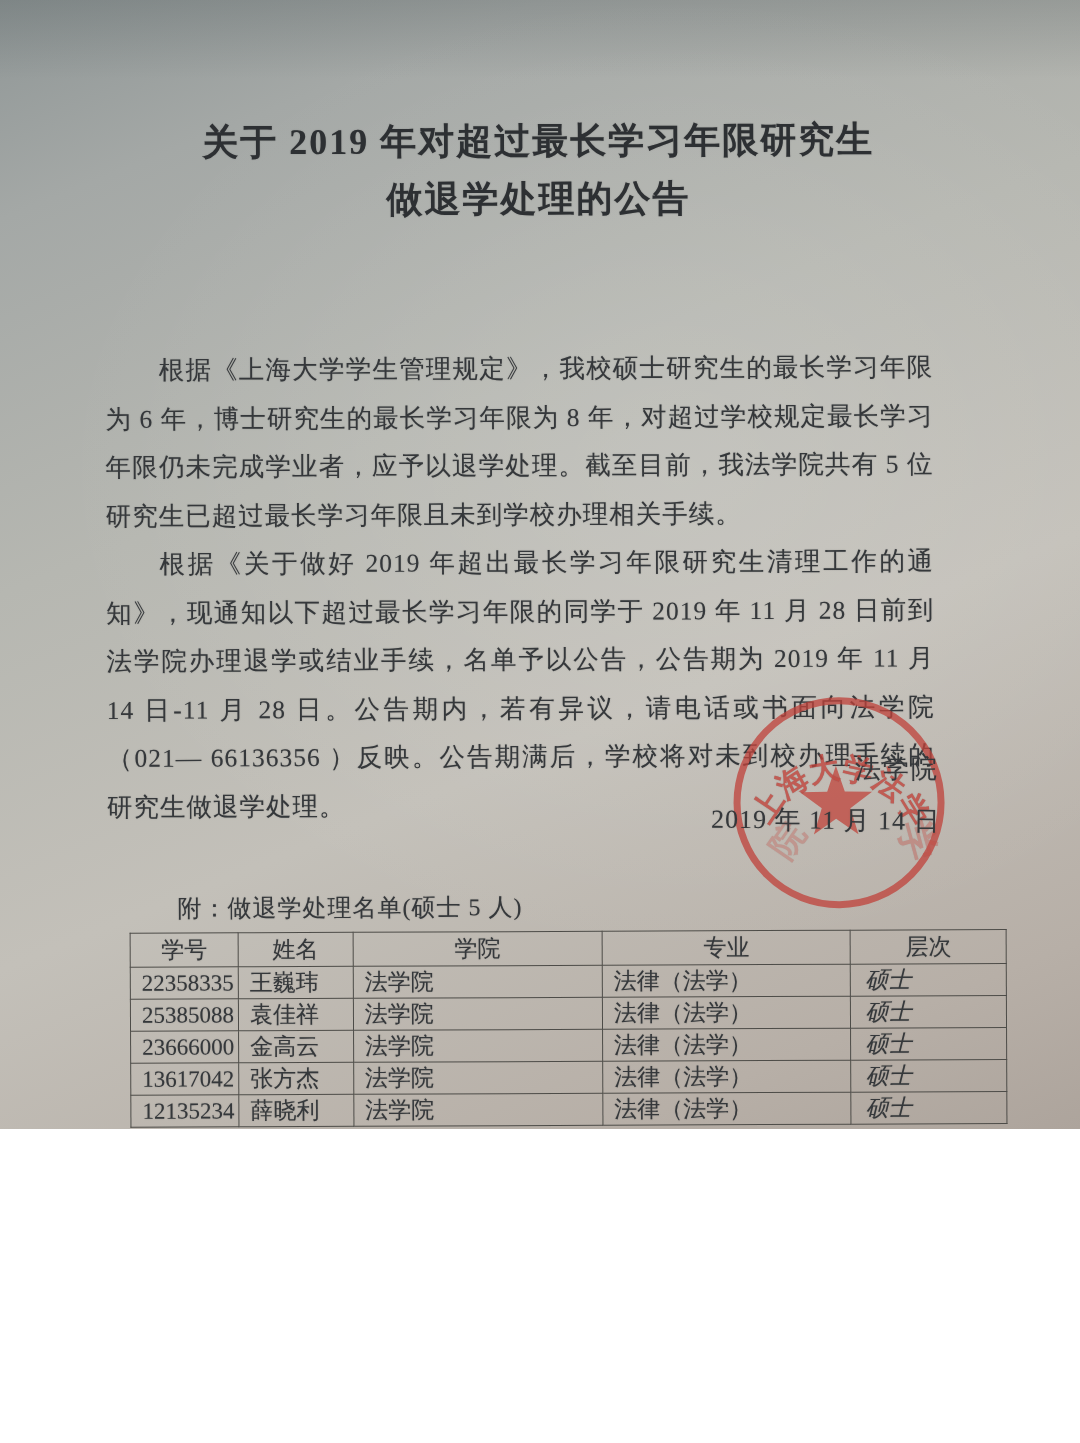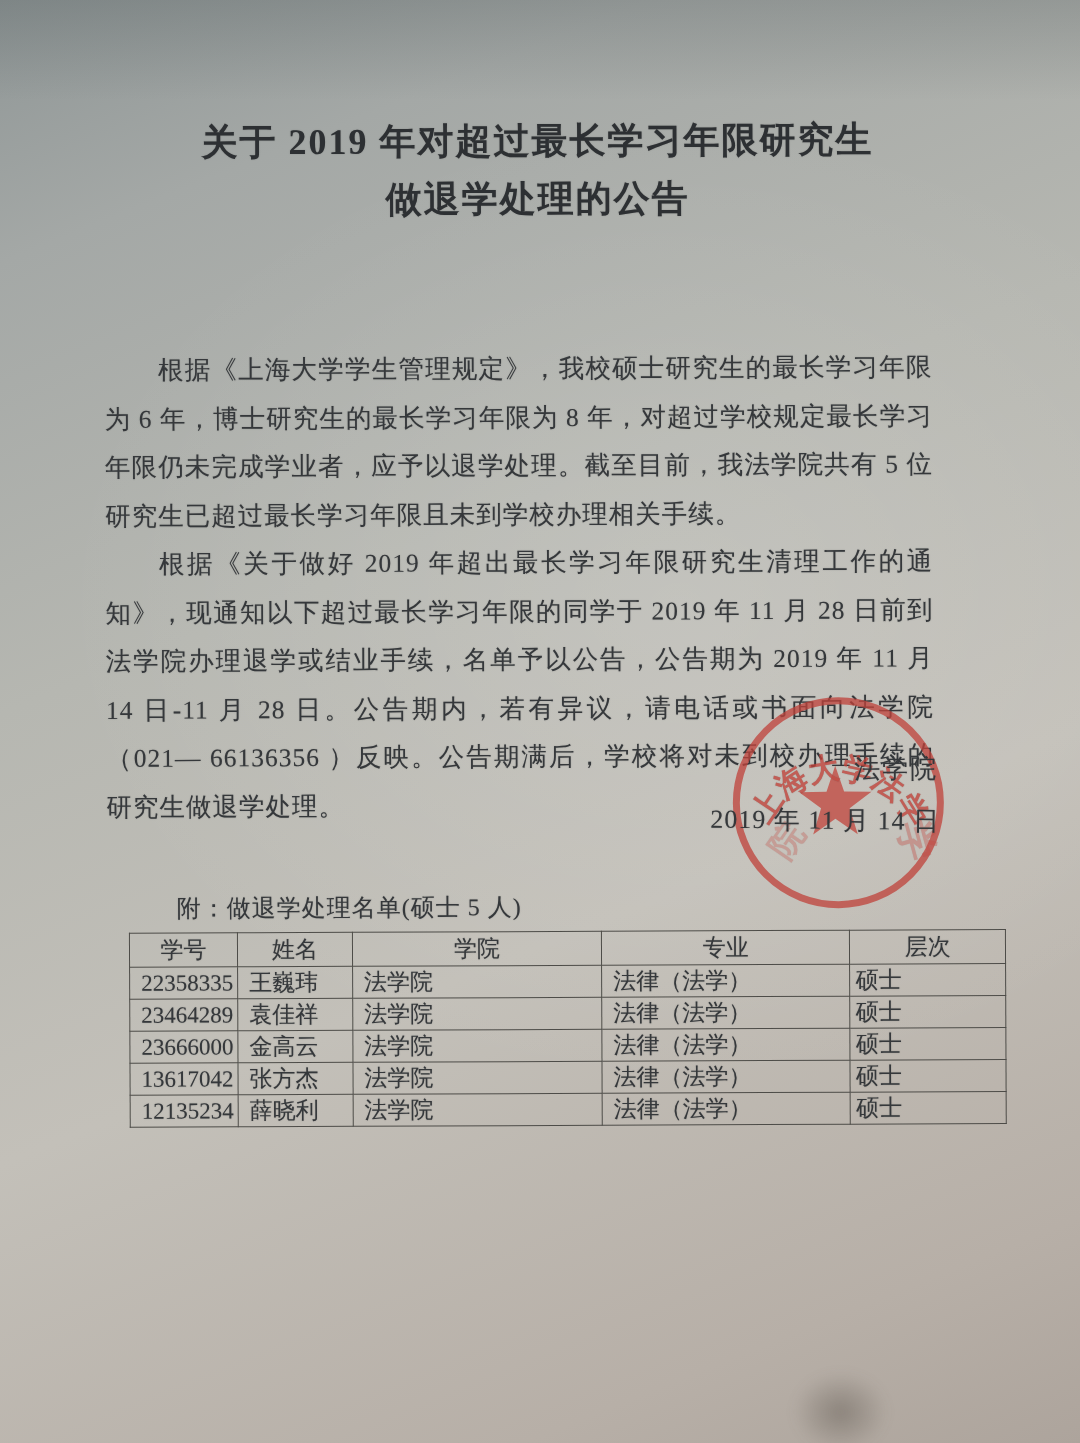--- a/index.html
+++ b/index.html
@@ -6,21 +6,21 @@
     margin: 0;
     padding: 0;
     width: 1080px;
     height: 1443px;
     overflow: hidden;
     font-family: "Liberation Serif", "DejaVu Serif", serif;
   }
   .photo {
     position: relative;
     width: 1080px;
-    height: 1443px;
+    height: 1129px;
     background-color: #b9b9b2;
     background-image:
       linear-gradient(180deg, rgba(58,68,70,0.20) 0%, rgba(58,68,70,0.0) 7%),
       radial-gradient(ellipse 900px 700px at 63% 42%, rgba(255,255,255,0.13), rgba(255,255,255,0) 70%),
       linear-gradient(158deg, #8f9696 0%, #a4a8a6 14%, #b6b7b1 38%, #c3c0b9 62%, #b7afa7 88%, #ac a49c 100%);
     background-image:
       linear-gradient(180deg, rgba(58,68,70,0.20) 0%, rgba(58,68,70,0.0) 7%),
       radial-gradient(ellipse 900px 700px at 63% 42%, rgba(255,255,255,0.13), rgba(255,255,255,0) 70%),
       linear-gradient(158deg, #8f9696 0%, #a4a8a6 14%, #b6b7b1 38%, #c3c0b9 62%, #b7afa7 88%, #ada49c 100%);
     overflow: hidden;
@@ -114,21 +114,21 @@
   table.roster th {
     height: 33px;
     text-align: center;
     padding: 0 4px;
   }
   table.roster td {
     height: 30px;
     text-align: left;
     padding: 0 4px 0 11px;
   }
-  table.roster td.col4 { padding-left: 5px; }
+  table.roster td.col4 { padding-left: 14px; font-style: italic; }
   col.c0 { width: 107px; }
   col.c1 { width: 115px; }
   col.c2 { width: 250px; }
   col.c3 { width: 249px; }
   col.c4 { width: 156px; }
   .seal text {
     font-family: "Liberation Serif", "DejaVu Serif", serif;
     font-weight: bold;
   }
 </style>
@@ -187,21 +187,21 @@
       </thead>
       <tbody>
           <tr>
             <td class="col0">22358335</td>
             <td class="col1">王巍玮</td>
             <td class="col2">法学院</td>
             <td class="col3">法律（法学）</td>
             <td class="col4">硕士</td>
           </tr>
           <tr>
-            <td class="col0">23464289</td>
+            <td class="col0">25385088</td>
             <td class="col1">袁佳祥</td>
             <td class="col2">法学院</td>
             <td class="col3">法律（法学）</td>
             <td class="col4">硕士</td>
           </tr>
           <tr>
             <td class="col0">23666000</td>
             <td class="col1">金高云</td>
             <td class="col2">法学院</td>
             <td class="col3">法律（法学）</td>

